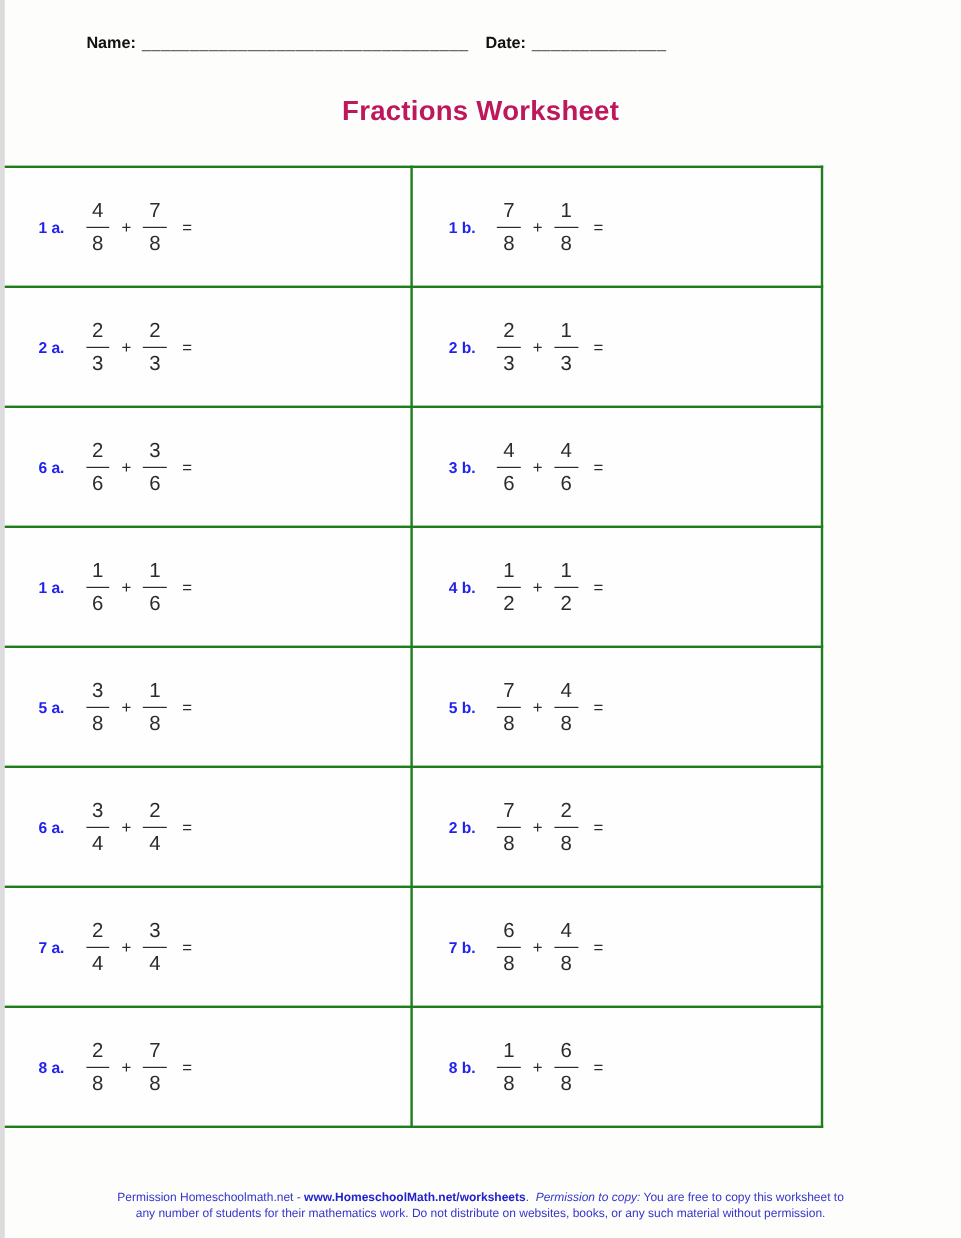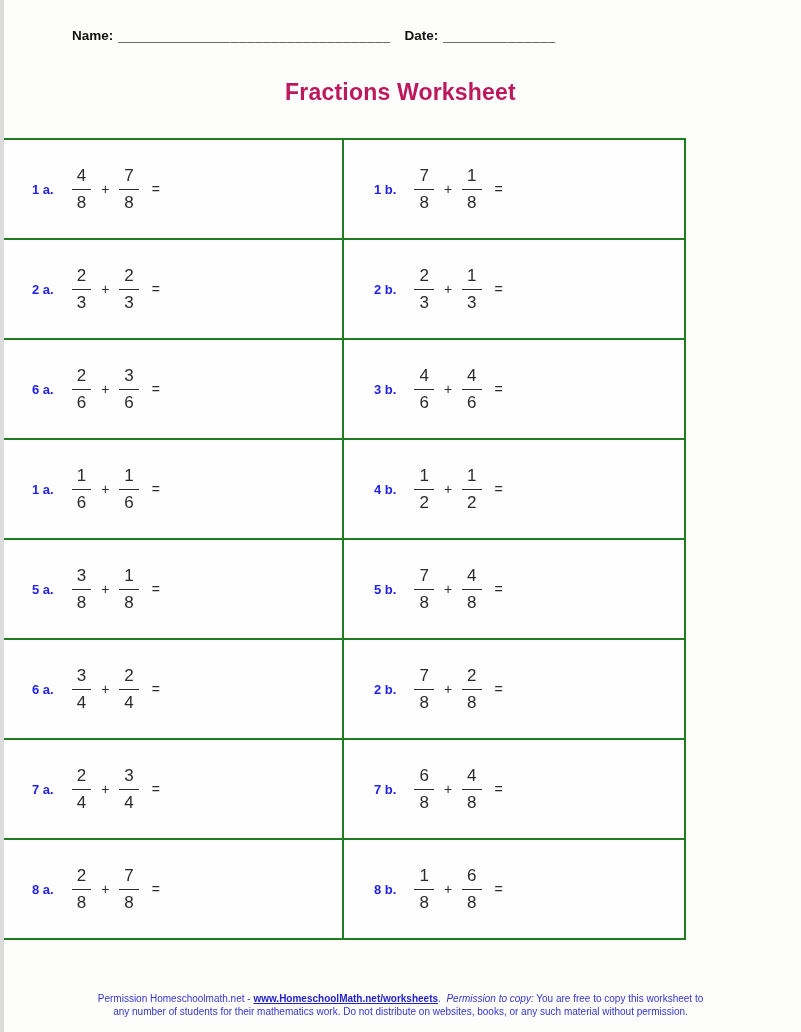--- a/index.html
+++ b/index.html
@@ -88,21 +88,20 @@
     margin: 52px auto 0 auto;
     max-width: 620px;
     text-align: center;
     font-size: 10px;
     line-height: 13px;
     color: #3535cd;
   }
   .footer a.footer-link {
     color: #2222cc;
     font-weight: bold;
-    text-decoration: underline;
     cursor: pointer;
   }
   .footer .perm { font-style: italic; margin-top: 43px; }
 </style>
 </head>
 <body>
 
 <div class="edge-strip"></div>
 
 <div class="name-date-row">

